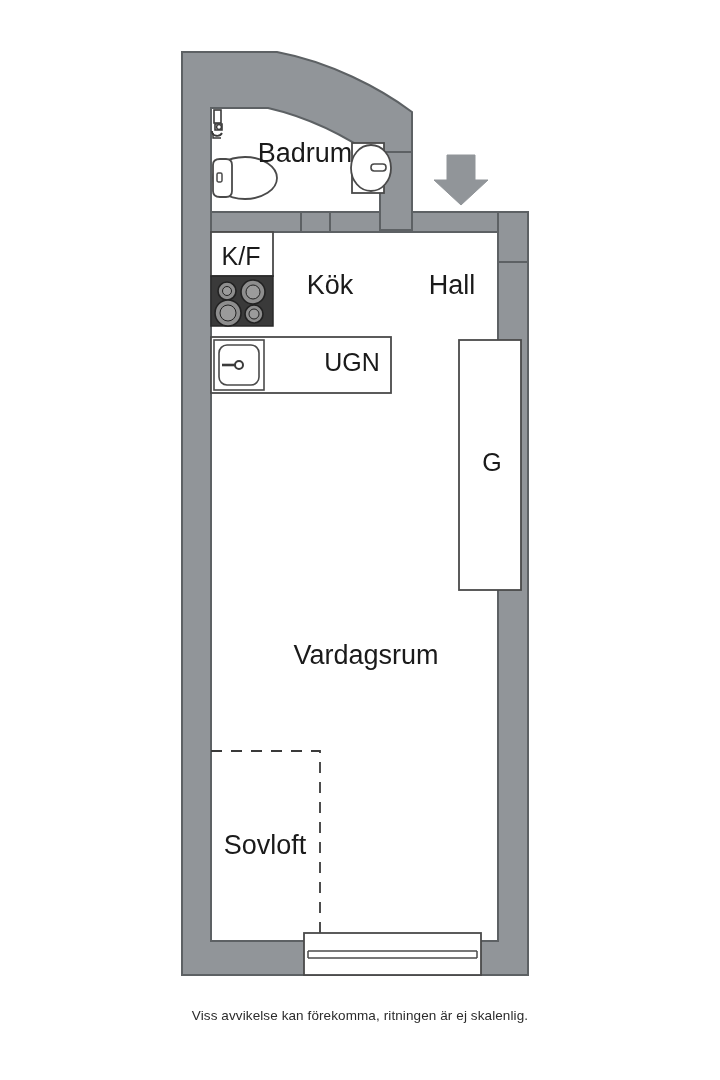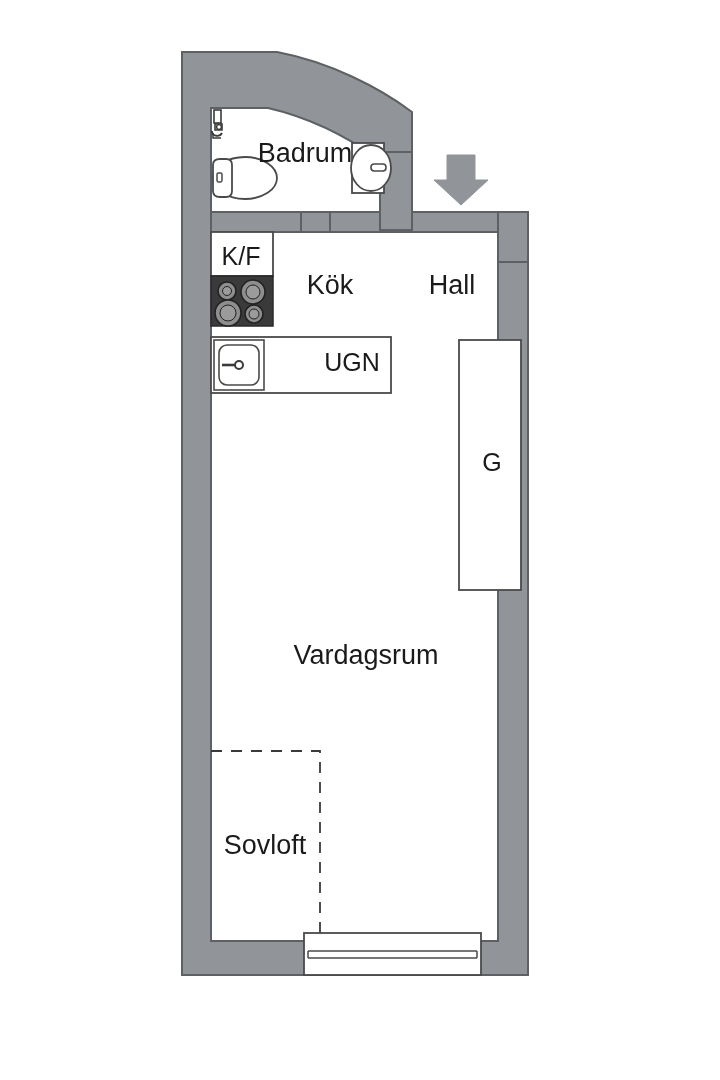--- a/index.html
+++ b/index.html
@@ -176,14 +176,15 @@
     </g>
 
     <g>
       <text class="room-label label-md" x="241" y="258">K/F</text>
       <text class="room-label label-md" x="352" y="364">UGN</text>
       <text class="room-label label-md" x="492" y="464">G</text>
     </g>
 
   </svg>
 
+  <div class="caption">Viss avvikelse kan förekomma, ritningen är ej skalenlig.</div>
 
 </div>
 
 </body></html>

